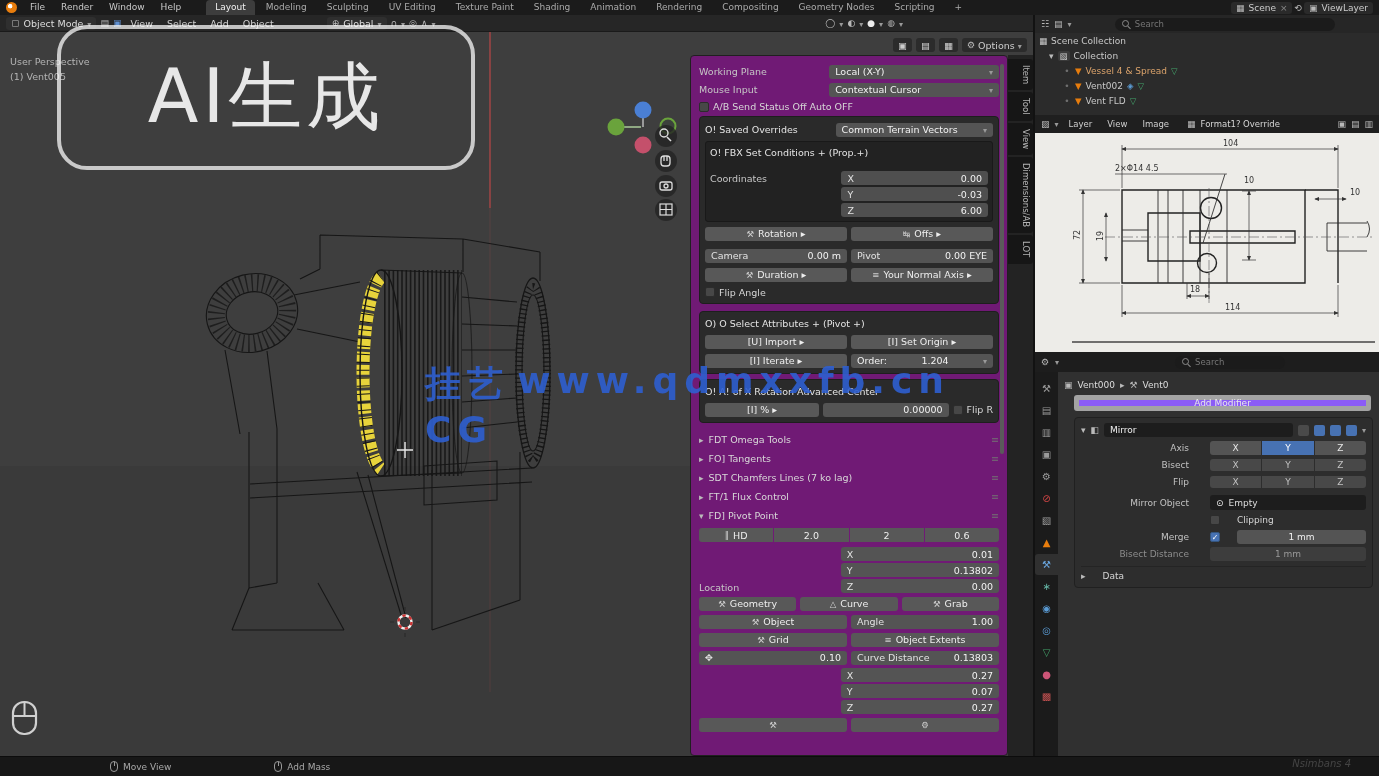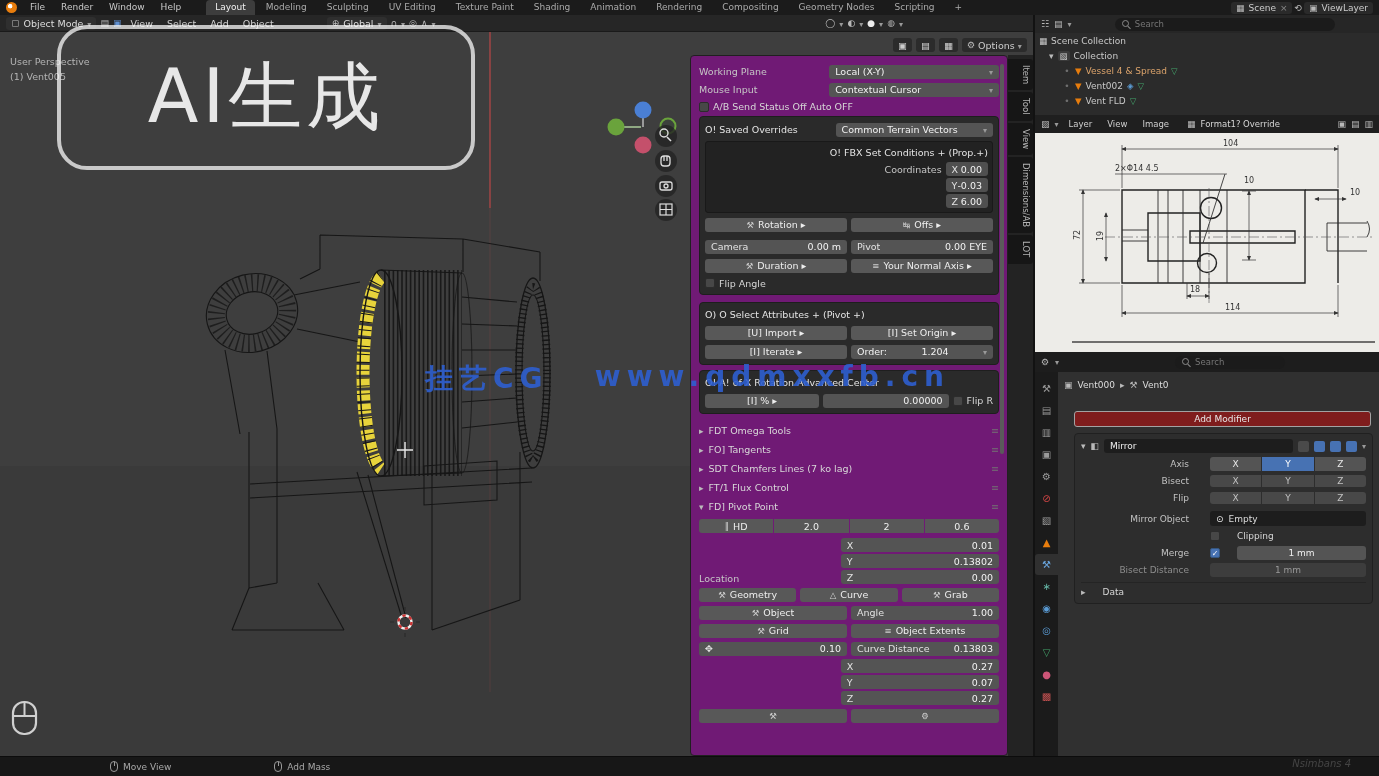--- a/index.html
+++ b/index.html
@@ -38,21 +38,21 @@
   .drop .txt { flex:1; }
   .fld { background:#545454; border-radius:3px; height:14px; display:flex; align-items:center; padding:0 6px; color:#f2f2f2; }
   .fld .k { margin-right:auto; color:#e2e2e2; }
   .fld .v { margin-left:auto; }
   .btn { background:#585858; border-radius:3px; height:14px; display:flex; align-items:center; justify-content:center; gap:4px; color:#eee; padding:0 6px; }
   .btn .ic { color:#cfcfcf; font-size:8.5px; }
   .chk { width:10px; height:10px; background:#474747; border:1px solid #2c2c2c; border-radius:2px; flex:none; }
   .chk.on { background:#4772b3; border-color:#35567f; color:#fff; font-size:8px; display:flex; align-items:center; justify-content:center; }
   .chk.on::after { content:"✓"; }
   .pbox { background:#2a2a2a; border:1px solid #1e1e1e; border-radius:4px; padding:5px; display:flex; flex-direction:column; gap:4px; }
-  .subbox { background:#222222; border:1px solid #191919; border-radius:3px; padding:4px; display:flex; flex-direction:column; gap:3px;align-items:flex-end; }
+  .subbox { background:#222222; border:1px solid #191919; border-radius:3px; padding:4px; display:flex; flex-direction:column; gap:12px; }
   .hdrtxt { color:#e4e4e4; }
   .sect { display:flex; align-items:center; gap:5px; height:19px; color:#d8d8d8; }
   .grip { margin-left:auto; color:#737373; }
   .grip::after { content:"≡"; }
   .colstack { display:flex; flex-direction:column; gap:2px; flex:1.15; }
   .seg { display:flex; gap:1px; }
   .seg .btn { flex:1; border-radius:0; }
   .seg .btn:first-child { border-radius:3px 0 0 3px; }
   .seg .btn:last-child { border-radius:0 3px 3px 0; }
 
@@ -76,21 +76,21 @@
   #img-editor-head { left:1035px; top:115px; width:344px; height:18px; background:#1f1f1f; display:flex; align-items:center; gap:5px; padding:0 6px; font-size:8.5px; }
   #cad-area { left:1035px; top:133px; width:344px; height:219px; background:#edecE8; background:#edece8; }
 
   #props { left:1035px; top:352px; width:344px; height:404px; background:#303030; font-size:9px; }
   #props-head { position:absolute; left:0; top:0; width:344px; height:20px; background:#1d1d1d; display:flex; align-items:center; padding:0 6px; gap:6px; }
   #prop-tabs { position:absolute; left:0; top:20px; width:23px; height:384px; background:#1b1b1b; display:flex; flex-direction:column; align-items:center; padding-top:6px; gap:1px; }
   .ptab { width:23px; height:21px; display:flex; align-items:center; justify-content:center; font-size:10px; color:#9a9a9a; }
   .ptab.active { background:#303030; border-radius:3px 0 0 3px; }
   #props-body { position:absolute; left:23px; top:20px; width:321px; height:384px; padding:4px 6px; }
   .crumb { display:flex; align-items:center; gap:5px; height:18px; color:#ddd; }
-  .addmod { background:#7f1d1d; border:1px solid #a3a3a3; border-radius:3px; height:16px; display:flex; align-items:center; justify-content:center; color:#e8e8e8; margin:17px 2px 6px 10px; }
+  .addmod { background:#8b5cf6; border:5px solid #a3a3a3; border-radius:3px; height:16px; display:flex; align-items:center; justify-content:center; color:#e8e8e8; margin:1px 2px 6px 10px; }
   .modbox { background:#2d2d2d; border:1px solid #202020; border-radius:4px; padding:4px 6px 6px 6px; margin-left:10px; display:flex; flex-direction:column; gap:3px; }
   .modhead { display:flex; align-items:center; gap:5px; height:16px; }
   .modhead .name { background:#1d1d1d; border-radius:3px; flex:1; height:14px; display:flex; align-items:center; padding:0 6px; color:#eee; }
   .tgl { width:11px; height:11px; border-radius:2px; background:#4772b3; }
   .tgl.gray { background:#4a4a4a; }
   .mrow { display:flex; align-items:center; gap:17px; min-height:14px; }
   .mlabel { width:112px; text-align:right; color:#c2c2c2; padding-right:4px; flex:none; }
   .axseg { display:flex; flex:1; gap:1px; }
   .axseg span { flex:1; height:14px; background:#545454; display:flex; align-items:center; justify-content:center; color:#e8e8e8; }
   .axseg.dim span { background:#484848; height:12px; color:#c2c2c2; }
@@ -101,21 +101,21 @@
   .mmfield { flex:1; background:#545454; border-radius:3px; height:14px; display:flex; align-items:center; justify-content:center; color:#f0f0f0; }
   .mmfield.dim { background:#3d3d3d; color:#999; }
 
   
   #statusbar { left:0; top:756px; width:1379px; height:20px; background:#171717; border-top:1px solid #0c0c0c; display:flex; align-items:center; padding:0 10px; gap:8px; color:#a8a8a8; font-size:9px; z-index:25; }
   .mouse-ic { width:8px; height:11px; border:1px solid #9a9a9a; border-radius:4px; display:inline-block; position:relative; flex:none; }
   .mouse-ic::after { content:""; position:absolute; left:50%; top:0; width:1px; height:4px; background:#9a9a9a; }
 
   
   #wm-badge { left:57px; top:25px; width:418px; height:145px; border:4px solid rgba(255,255,255,.72); border-radius:30px; display:flex; align-items:center; justify-content:center; font-size:74px; color:rgba(255,255,255,.88); letter-spacing:4px; z-index:60; pointer-events:none; }
-  #wm-site { left:425px; top:360px; width:525px; display:flex; justify-content:space-between; color:#2e5fd0; font-size:28px; font-weight:bold; letter-spacing:6px; z-index:60; pointer-events:none; opacity:.9; }
+  #wm-site { left:425px; top:360px; width:525px; display:flex; justify-content:space-between; color:#2e5fd0; font-size:36px; font-weight:bold; letter-spacing:6px; z-index:60; pointer-events:none; opacity:.9; }
   #wm-corner { right:28px; top:758px; color:#7a7a7a; opacity:.45; font-size:10px; font-style:italic; z-index:30; }
 </style>
 </head>
 <body>
 
 <div id="app">
 
   <div id="topbar" class="abs">
     <span class="blender-logo"></span>
     <span class="menu-item">File</span>

